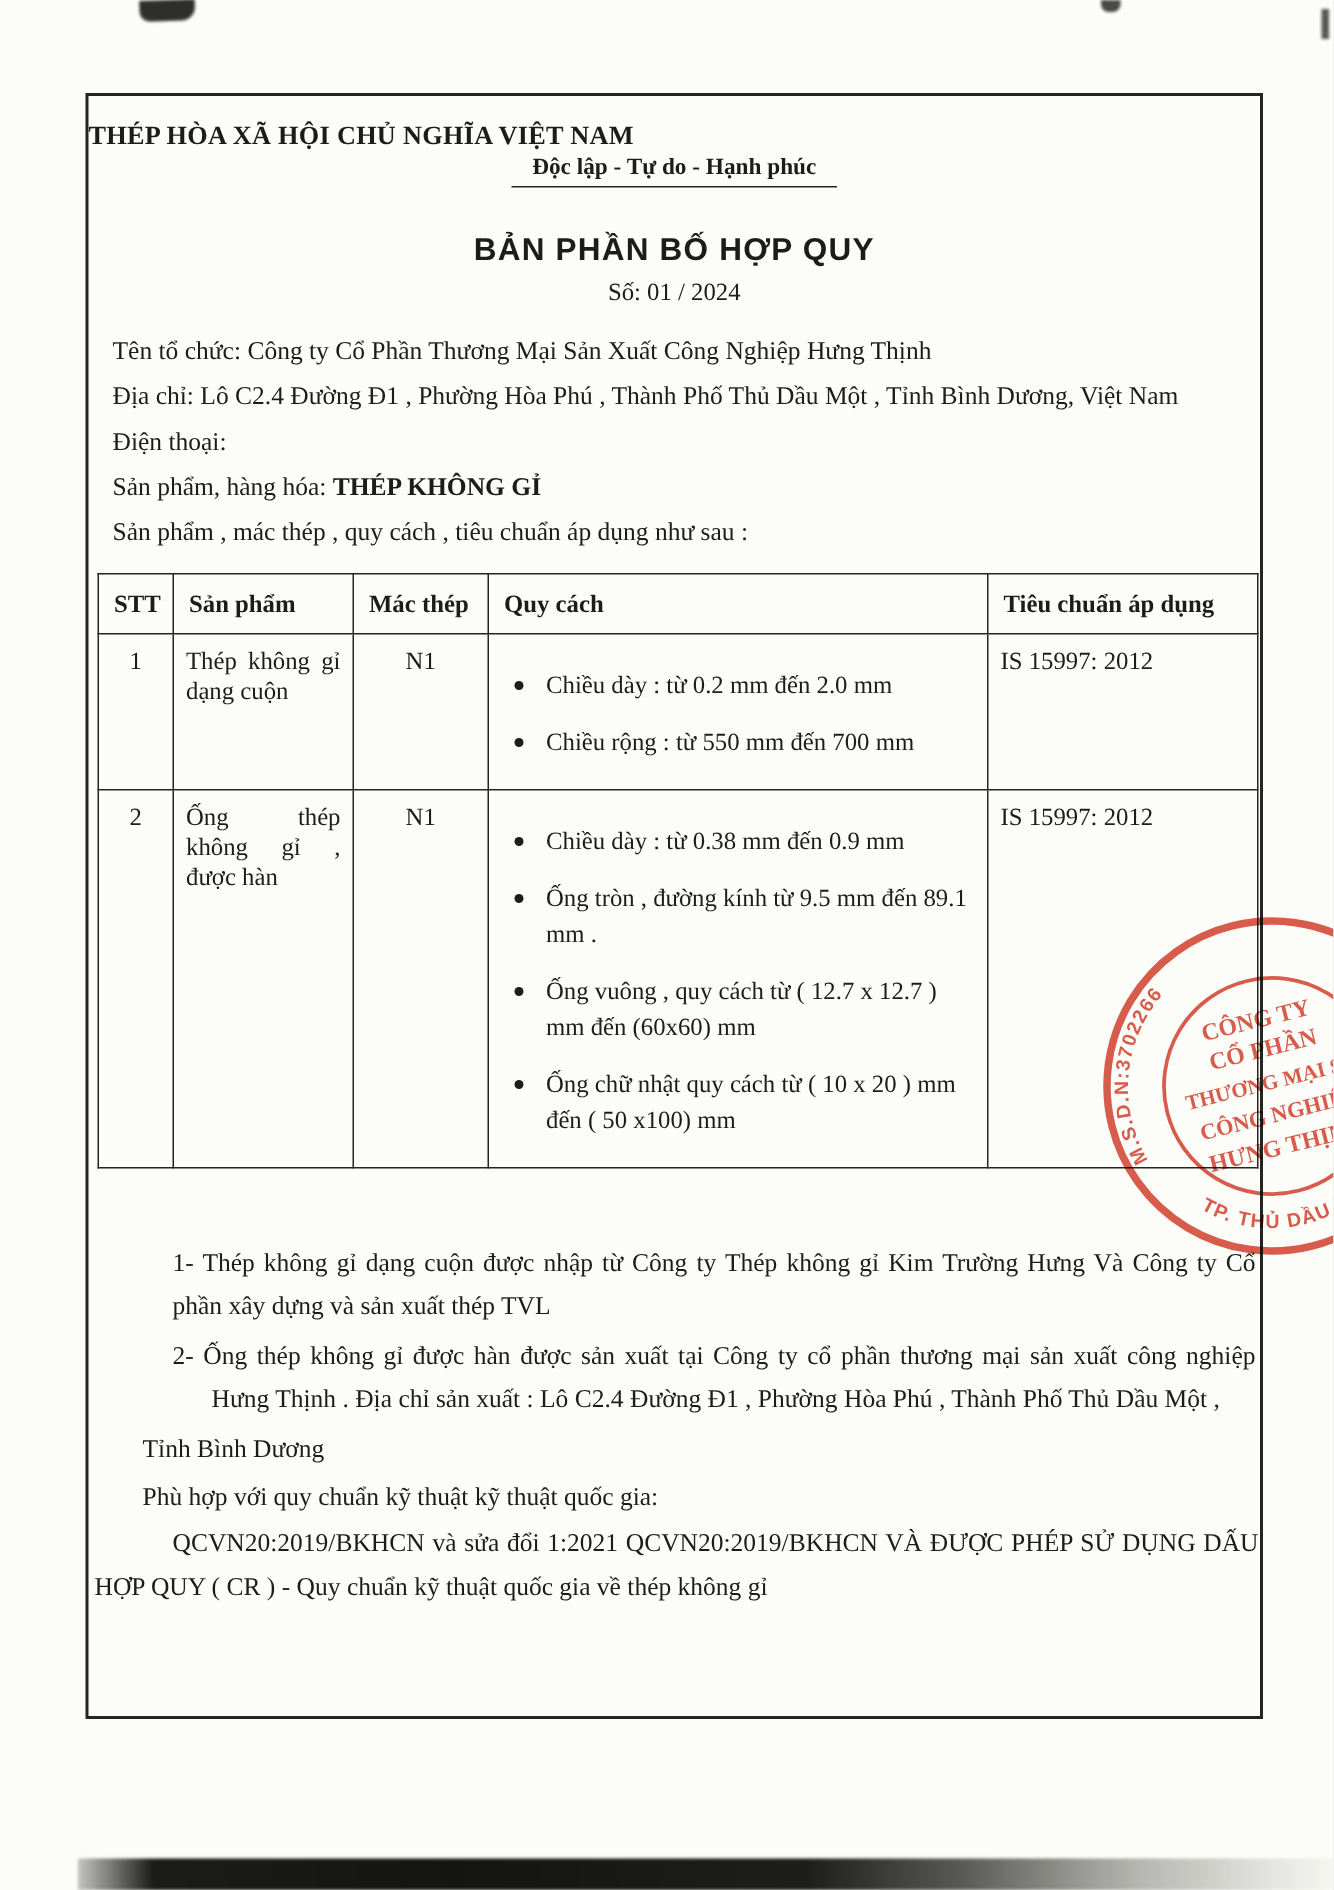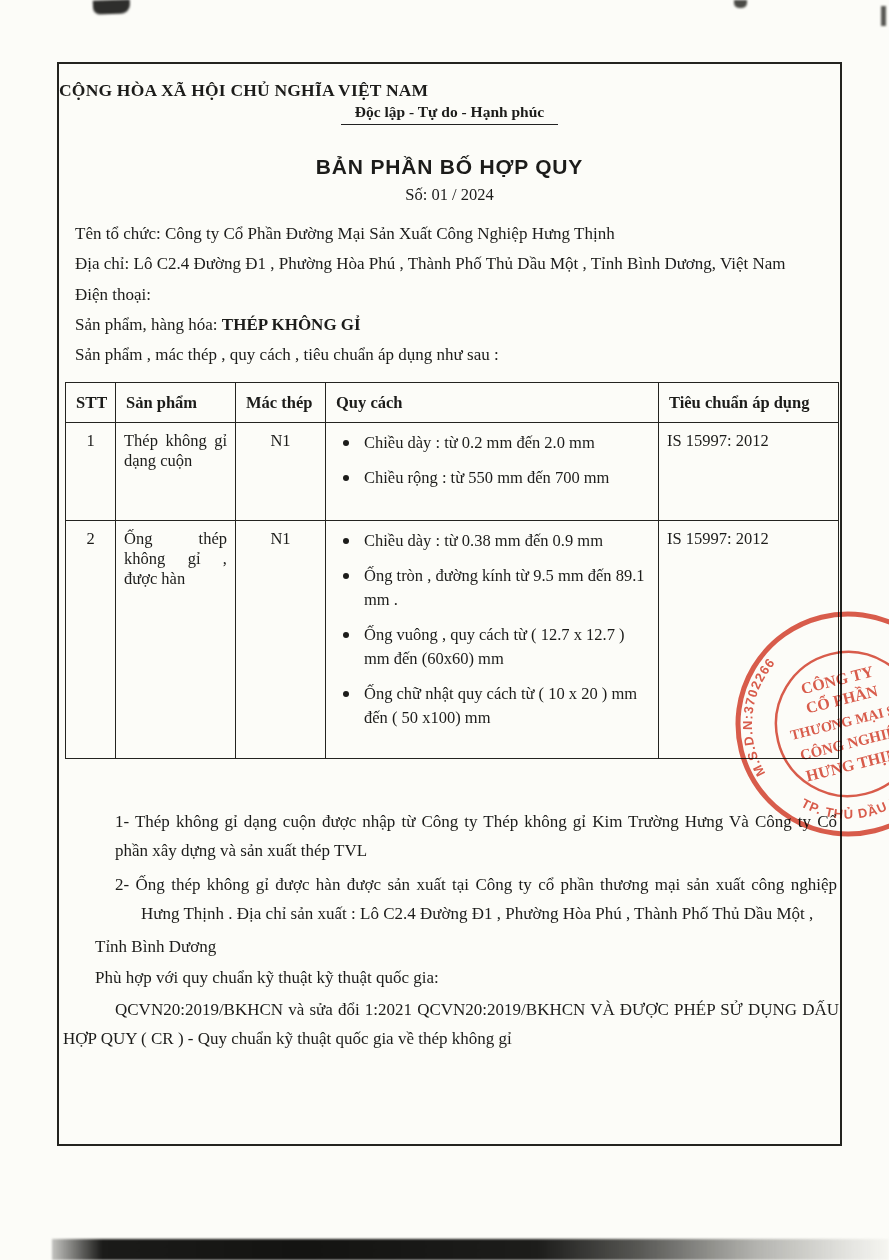--- a/index.html
+++ b/index.html
@@ -62,21 +62,21 @@
   th.th-stt{text-align:left;padding-left:12px;}
   td.td-stt{text-align:center;padding-top:12px;}
   td.td-sp{text-align:justify;padding:12px 12px 10px 12px;}
   td.td-mac{text-align:center;padding-top:12px;}
   td.td-qc{padding:10px 10px 10px 16px;}
   td.td-tc{padding:12px 6px 10px 8px;}
   ul.spec-list{list-style:none;margin:0;padding:0;}
   ul.spec-list li{
     position:relative;
     padding-left:30px;
-    margin:0 0 11px 0;
+    margin:14px 0 11px 0;
     line-height:1.45;
   }
   ul.spec-list li::before{
     content:"";
     position:absolute;left:9px;top:9px;
     width:6px;height:6px;border-radius:50%;
     background:#1c1c1a;
   }
   .row1 td{height:98px;}
   .row2 td{height:238px;}
@@ -126,30 +126,30 @@
 <body>
 
 <div class="page">
 
   <div class="scan-mark mark-top-left"></div>
   <div class="scan-mark mark-top-mid"></div>
   <div class="scan-mark mark-top-right"></div>
 
   <div class="border-box">
 
-    <div class="national-header">CỘNG HÒA XÃ HỘI CHỦ NGHĨA VIỆT NAM</div>
+    <div class="national-header">THÉP HÒA XÃ HỘI CHỦ NGHĨA VIỆT NAM</div>
     <div class="motto-wrap">
       <span class="motto">Độc lập - Tự do - Hạnh phúc</span>
     </div>
 
     <div class="doc-title">BẢN PHẦN BỐ HỢP QUY</div>
     <div class="doc-number">Số: 01 / 2024</div>
 
     <div class="info">
-      <p>Tên tổ chức: Công ty Cổ Phần Đường Mại Sản Xuất Công Nghiệp Hưng Thịnh</p>
+      <p>Tên tổ chức: Công ty Cổ Phần Thương Mại Sản Xuất Công Nghiệp Hưng Thịnh</p>
       <p>Địa chỉ: Lô C2.4 Đường Đ1 , Phường Hòa Phú , Thành Phố Thủ Dầu Một , Tỉnh Bình Dương, Việt Nam</p>
       <p>Điện thoại:</p>
       <p class="indent1"><span>Sản phẩm, hàng hóa: </span><span class="bold">THÉP KHÔNG GỈ</span></p>
       <p class="indent1">Sản phẩm , mác thép , quy cách , tiêu chuẩn áp dụng như sau :</p>
     </div>
 
     <table class="spec">
       <colgroup>
         <col class="c-stt">
           <col class="c-sp">

